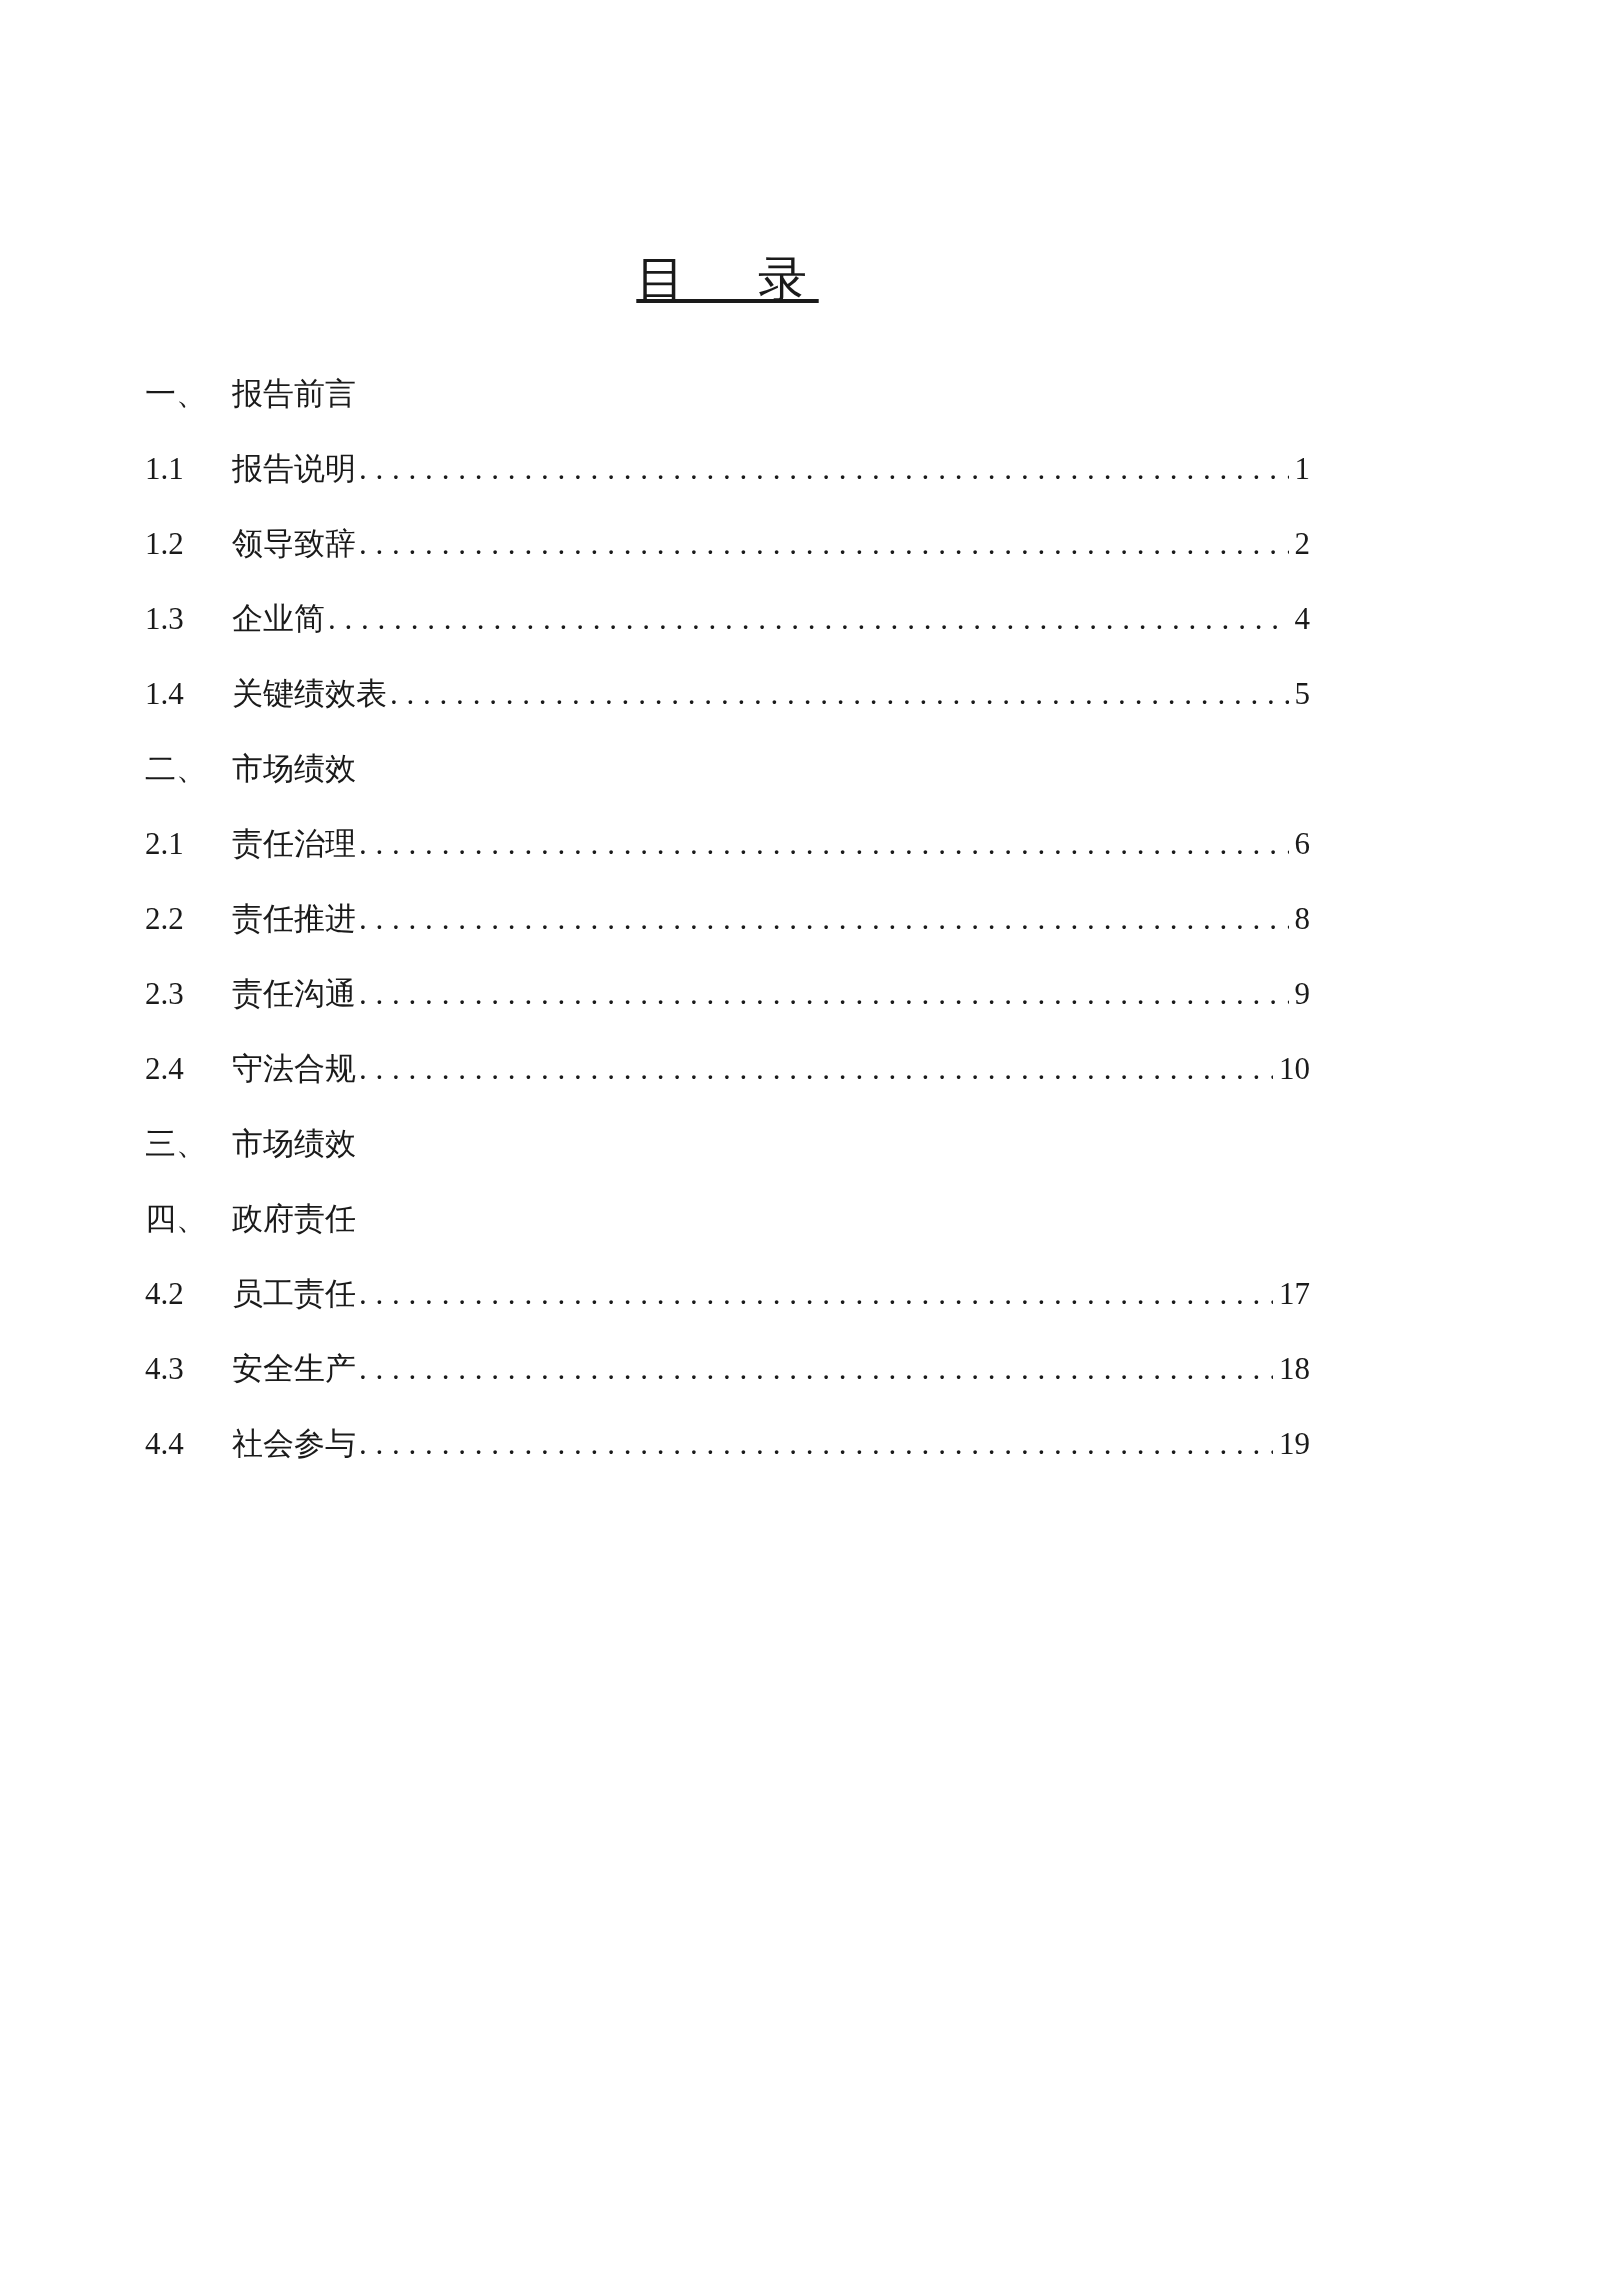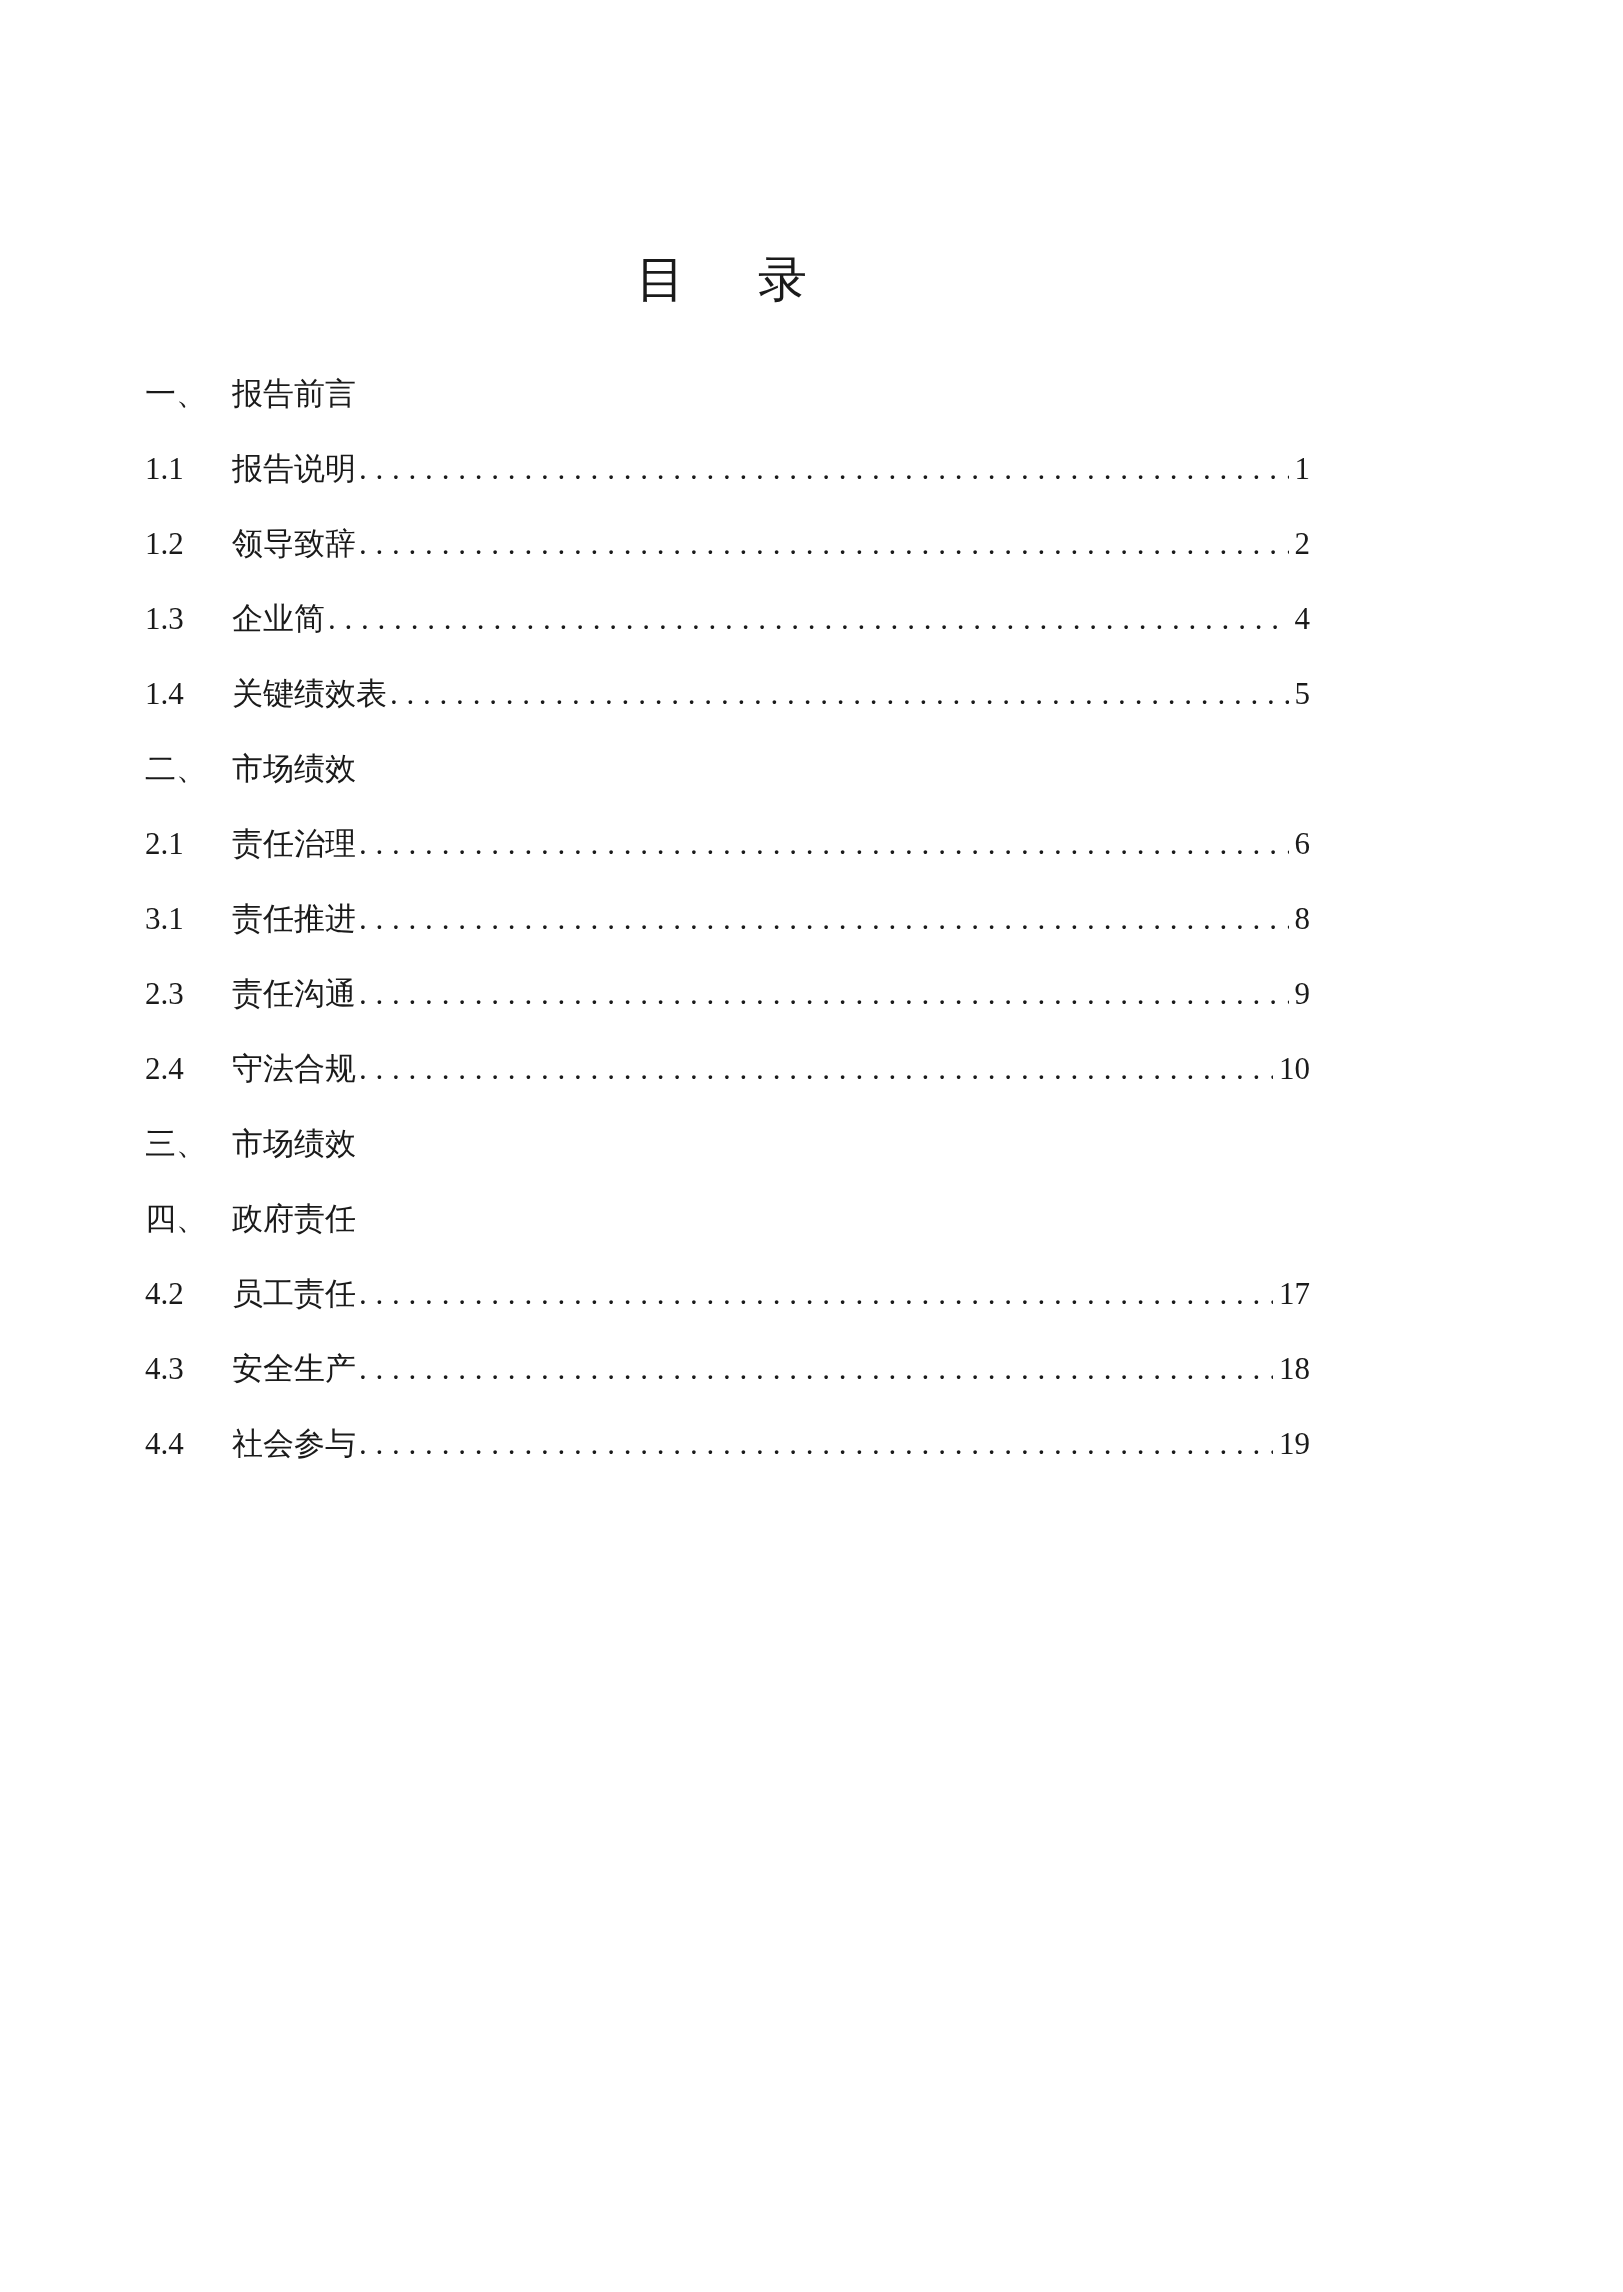--- a/index.html
+++ b/index.html
@@ -19,20 +19,21 @@
   .title {
     margin: 0 0 0 145px;
     padding-top: 249px;
     width: 1165px;
     text-align: center;
     font-size: 49px;
     line-height: 61px;
     font-weight: 400;
     letter-spacing: 11.8px;
     white-space: pre;
+    text-decoration: underline;
   }
   .toc {
     width: 1165px;
     margin: 65px 0 0 145px;
   }
   .row {
     display: flex;
     align-items: flex-start;
     height: 75px;
     font-size: 31px;
@@ -109,21 +110,21 @@
   </div>
 
   <div class="row entry">
     <span class="num">2.1</span>
     <span class="label">责任治理</span>
     <span class="dots"></span>
     <span class="page-num">6</span>
   </div>
 
   <div class="row entry">
-    <span class="num">3.1</span>
+    <span class="num">2.2</span>
     <span class="label">责任推进</span>
     <span class="dots"></span>
     <span class="page-num">8</span>
   </div>
 
   <div class="row entry">
     <span class="num">2.3</span>
     <span class="label">责任沟通</span>
     <span class="dots"></span>
     <span class="page-num">9</span>

